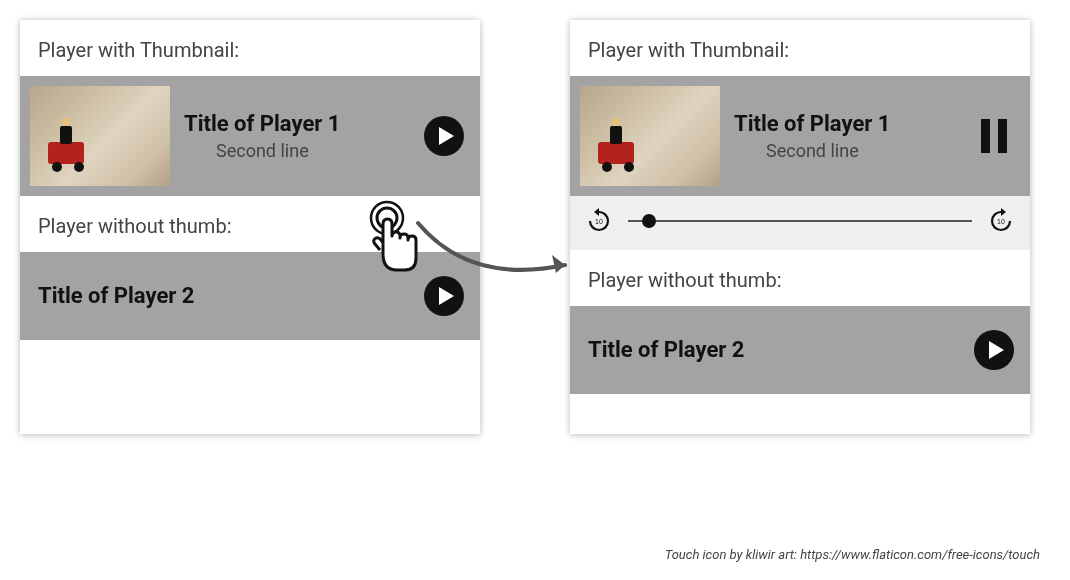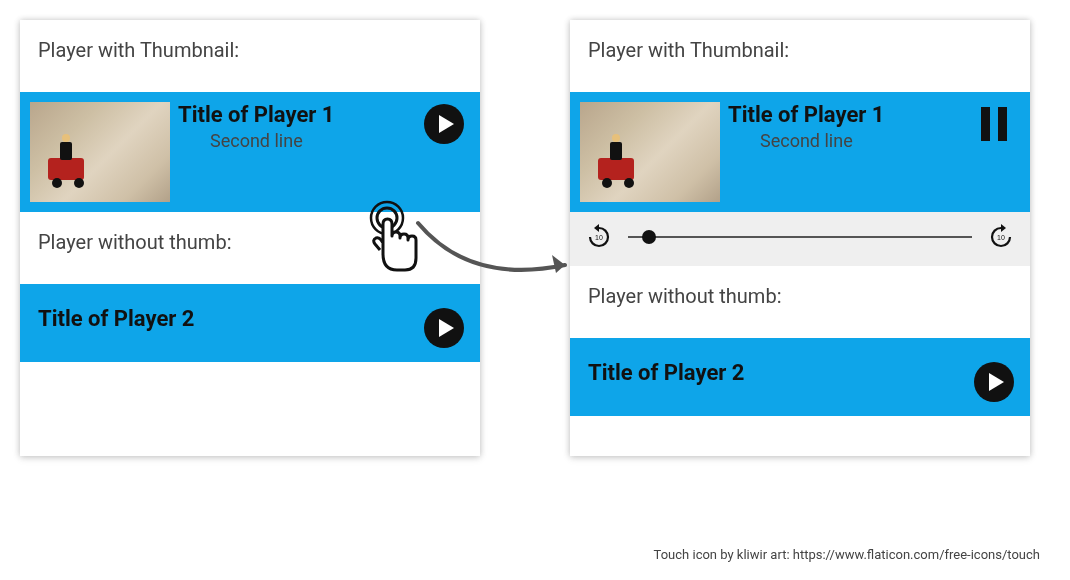--- a/index.html
+++ b/index.html
@@ -17,29 +17,29 @@
     }
     .panel {
       width: 460px;
       background: #fff;
       box-shadow: 0 0 6px rgba(0,0,0,0.18), 0 2px 8px rgba(0,0,0,0.12);
       padding-bottom: 40px;
     }
     .section-label {
       font-size: 20px;
       color: #444;
-      padding: 18px 18px 30px 18px;
+      padding: 18px 18px 14px 18px;
       font-weight: 400;
     }
     .player-row {
-      background: #0ea5e9;
-      display: flex;
-      align-items: flex-start;
+      background: #a3a3a3;
+      display: flex;
+      align-items: center;
       padding: 10px 14px 10px 10px;
-      gap: 8px;
+      gap: 14px;
     }
     .thumb {
       width: 140px;
       height: 100px;
       flex-shrink: 0;
       background: linear-gradient(135deg, #b9a68c 0%, #cdbfa4 30%, #e0d4c0 55%, #cfc0a7 80%, #b2a189 100%);
       position: relative;
       overflow: hidden;
     }
     .thumb::before {
@@ -126,40 +126,41 @@
     }
     .slider-thumb {
       position:absolute;
       top:50%;
       width:14px; height:14px;
       background:#111;
       border-radius:50%;
       transform: translate(-50%, -50%);
     }
     .player-row.no-thumb {
-      padding: 22px 14px 12px 18px;
+      padding: 22px 14px 22px 18px;
     }
     .touch-overlay {
       position: absolute;
       left: 360px;
       top: 200px;
       pointer-events: none;
     }
     .arrow-overlay {
       position: absolute;
       left: 410px;
       top: 215px;
       pointer-events: none;
     }
     .attribution {
       position: absolute;
       right: 30px;
       bottom: 18px;
       font-size: 13px;
       color: #444;
+      font-style: italic;
     }
   </style>
 </head>
 <body>
 
 <div class="panels">
 
   <div class="panel">
     <div class="section-label">Player with Thumbnail:</div>
 

